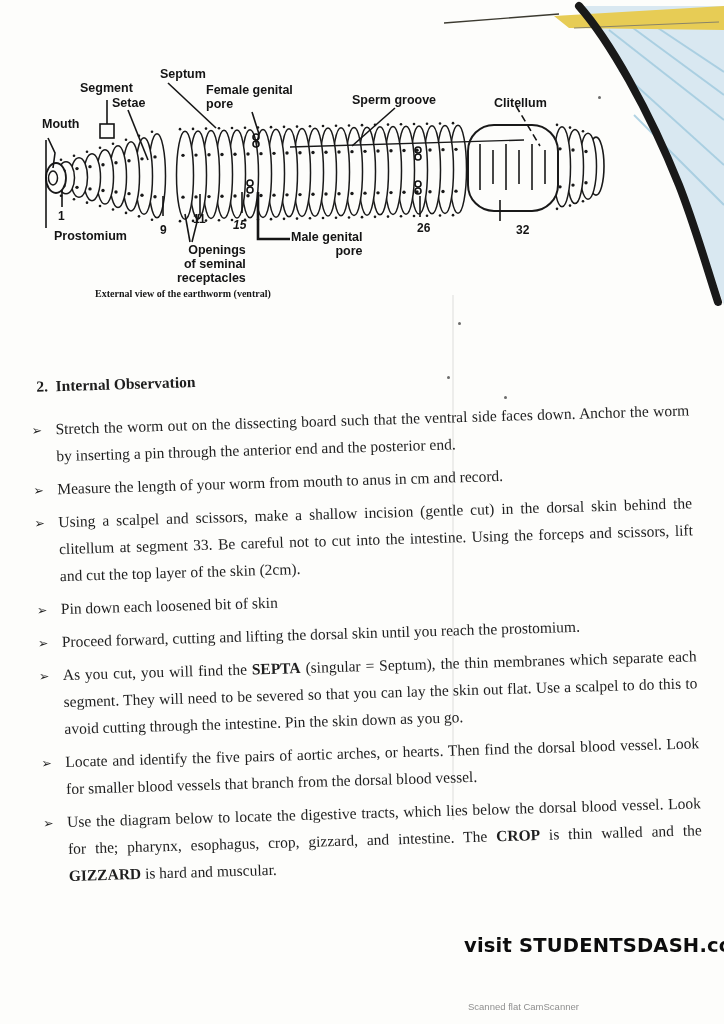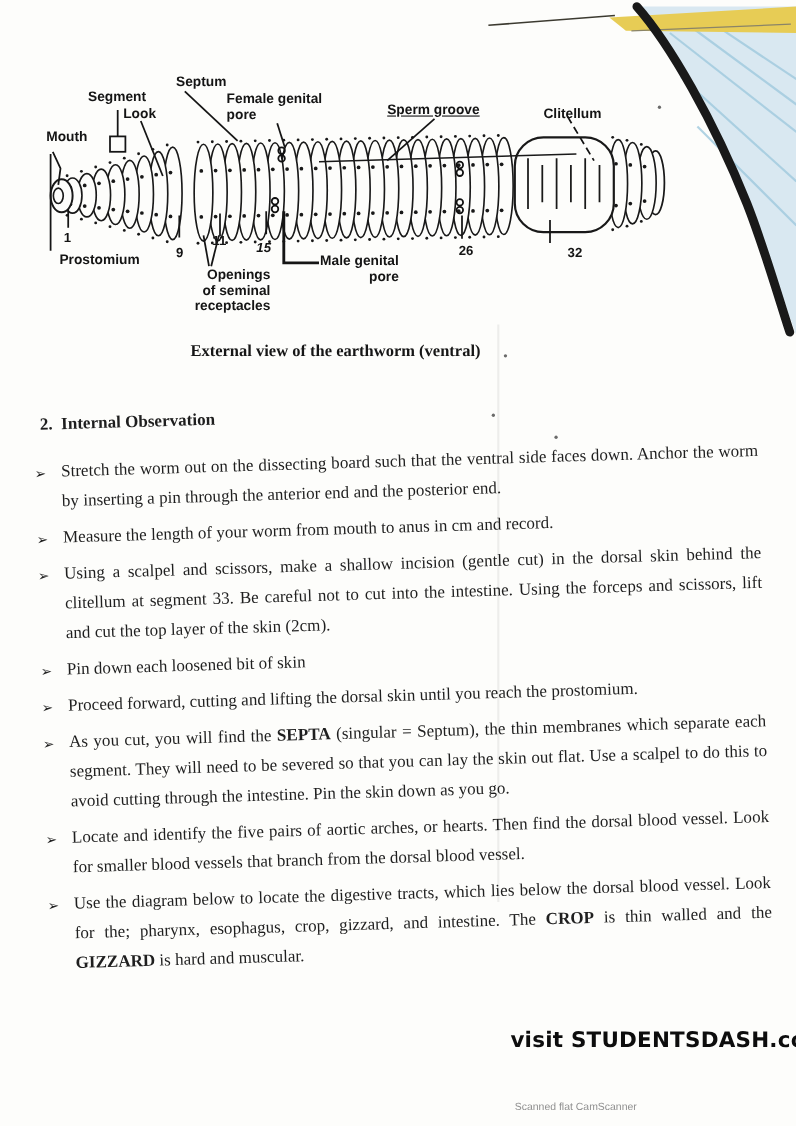--- a/index.html
+++ b/index.html
@@ -15,22 +15,22 @@
   .worm-svg{position:absolute;left:22px;top:50px;}
   .diagram-label{
     position:absolute;font-family:"Liberation Sans",sans-serif;font-weight:bold;
     font-size:12.5px;line-height:1.1;color:#141414;white-space:pre-line;
   }
   .segnum{
     position:absolute;font-family:"Liberation Sans",sans-serif;font-weight:bold;
     font-size:12px;color:#141414;
   }
   .caption{
-    position:absolute;left:95px;top:288px;width:420px;text-align:center;
-    font-weight:bold;font-size:15px;color:#161616;margin-top:24px;
+    position:absolute;left:95px;top:288px;width:420px;
+    font-weight:bold;font-size:10px;color:#161616;
   }
   
   .text-block{
     position:absolute;left:28px;top:378px;width:660px;
     transform:rotate(-1.7deg);transform-origin:0 0;
   }
   .heading{font-weight:bold;font-size:15.5px;margin:0 0 20px 8px;white-space:pre-wrap;}
   ul.instructions{list-style:none;margin:0;padding:0;}
   li.instr{
     position:relative;padding-left:26px;margin:0 0 6px 0;
@@ -285,25 +285,25 @@
     <line x1="163" y1="164" x2="168" y2="192"></line>
     <line x1="177" y1="164" x2="170" y2="192"></line>
     <path d="M236,142 L236,189 L268,189" stroke-width="2.6"></path>
     <line x1="398" y1="146" x2="398" y2="167"></line>
     <line x1="478" y1="150" x2="478" y2="171"></line>
   </g>
 </svg>
 
 <div class="diagram-label" style="left:42px;top:118px;">Mouth</div>
 <div class="diagram-label" style="left:80px;top:82px;">Segment</div>
-<div class="diagram-label" style="left:112px;top:97px;">Look</div>
+<div class="diagram-label" style="left:112px;top:97px;">Setae</div>
 <div class="diagram-label" style="left:160px;top:68px;">Septum</div>
 <div class="diagram-label" style="left:206px;top:84px;">Female genital
 pore</div>
-<div class="diagram-label" style="left:352px;top:94px;text-decoration:underline;">Sperm groove</div>
+<div class="diagram-label" style="left:352px;top:94px;">Sperm groove</div>
 <div class="diagram-label" style="left:494px;top:97px;">Clitellum</div>
 <div class="diagram-label" style="left:36px;top:230px;margin-left:18px;">Prostomium</div>
 <div class="diagram-label" style="left:177px;top:244px;text-align:right;">Openings
 of seminal
 receptacles</div>
 <div class="diagram-label" style="left:291px;top:231px;text-align:right;">Male genital
 pore</div>
 
 <div class="segnum" style="left:58px;top:209px;">1</div>
 <div class="segnum" style="left:160px;top:223px;">9</div>

